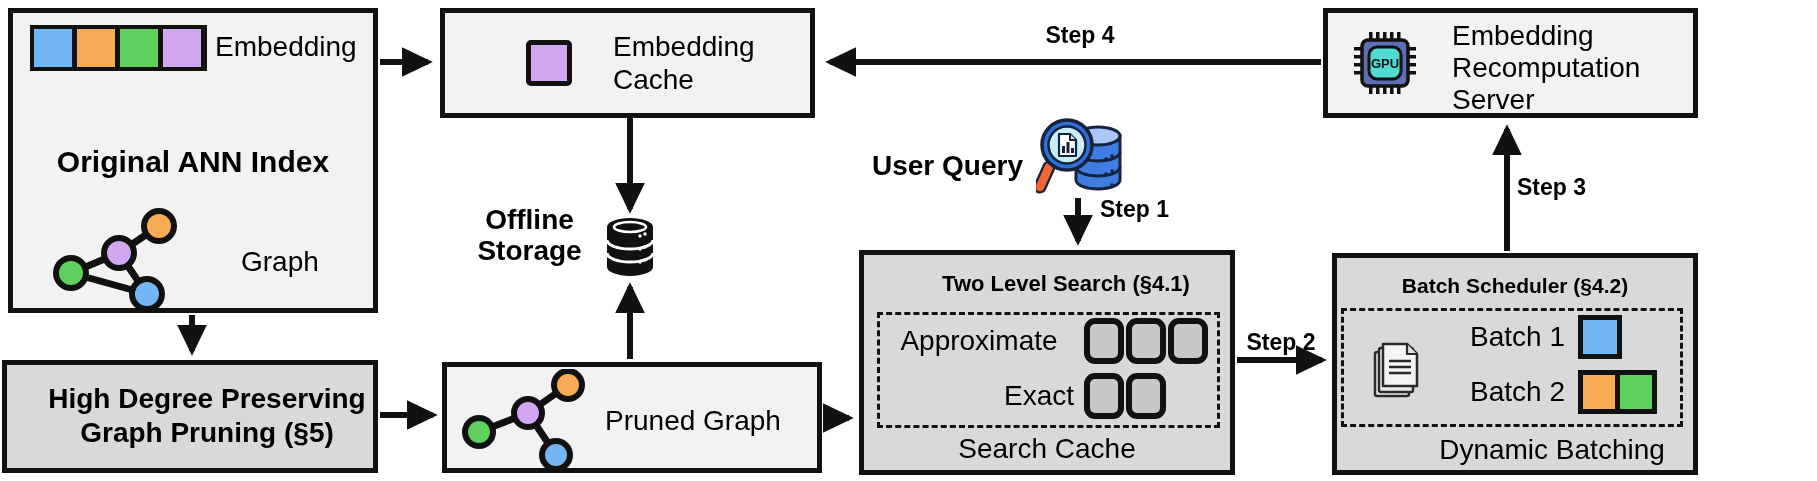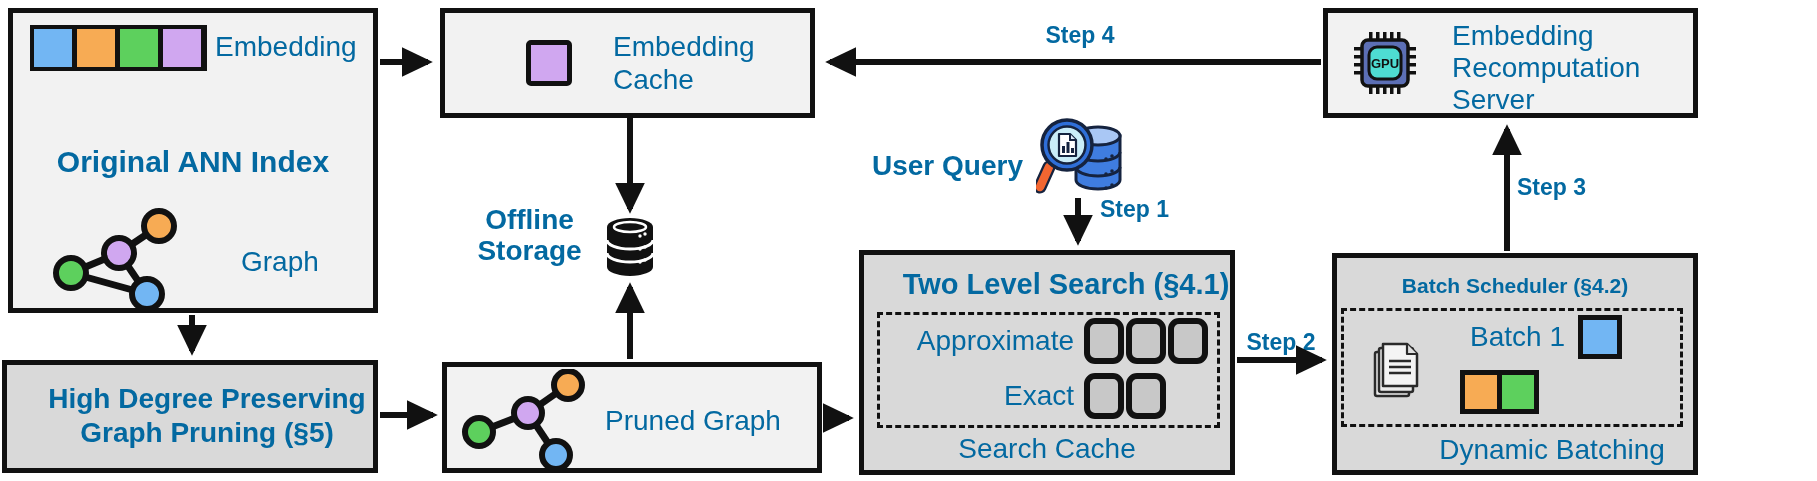--- a/index.html
+++ b/index.html
@@ -1,18 +1,18 @@
 <!DOCTYPE html>
 <html><head>
 <meta charset="utf-8">
 <style>
   html,body{margin:0;padding:0;background:#ffffff;}
   .canvas{
     position:relative;width:1817px;height:481px;background:#ffffff;
-    font-family:"Liberation Sans",sans-serif;color:#0369a1;overflow:hidden;
+    font-family:"Liberation Sans",sans-serif;color:#000000;overflow:hidden;
   }
   .box{position:absolute;border:5px solid #111;background:#f2f2f2;box-sizing:border-box;}
   .box.dark{background:#d9d9d9;}
   .lbl{position:absolute;white-space:nowrap;font-size:28px;line-height:32px;}
   .lbl.b{font-weight:700;}
   .title{font-weight:700;font-size:30px;}
   .center{text-align:center;}
   .steplbl{position:absolute;font-weight:700;font-size:23px;white-space:nowrap;}
   .dashedbox{position:absolute;border:3px dashed #111;box-sizing:border-box;}
   .qrow{position:absolute;display:flex;align-items:center;}
@@ -141,24 +141,24 @@
     <path d="M23,20 h11 l6,6 v16 h-17 z" fill="#fff" stroke="#15233f" stroke-width="2.2" stroke-linejoin="round"></path>
     <path d="M34,20 v6 h6" fill="#dce9f7" stroke="#15233f" stroke-width="2"></path>
     <g fill="#15233f">
       <rect x="26" y="32" width="3" height="7"></rect>
       <rect x="30.5" y="28" width="3" height="11"></rect>
       <rect x="35" y="34" width="3" height="5"></rect>
     </g>
   </svg>
 
   <div class="box dark" style="left:859px;top:250px;width:376px;height:225px;">
-    <div class="lbl title center" style="left:0;top:13px;width:404px;font-size:29px;">Two Level Search (§4.1)</div>
+    <div class="lbl title center" style="left:0;top:13px;width:404px;font-size:22px;">Two Level Search (§4.1)</div>
     <div class="dashedbox" style="left:13px;top:57px;width:343px;height:116px;"></div>
     <div class="qrow" style="left:20px;top:63px;width:330px;">
-      <span class="qlabel" style="width:190px;">Approximate</span>
+      <span class="qlabel" style="width:190px;text-align:center;">Approximate</span>
       <span class="qslots">
         <span class="qslot"></span>
         <span class="qslot"></span>
         <span class="qslot"></span>
       </span>
     </div>
     <div class="qrow" style="left:20px;top:118px;width:330px;">
       <span class="qlabel" style="width:190px;">Exact</span>
       <span class="qslots">
         <span class="qslot"></span>
@@ -180,20 +180,21 @@
         <line x1="18" y1="23" x2="40" y2="23"></line>
         <line x1="18" y1="29" x2="40" y2="29"></line>
         <line x1="18" y1="35" x2="40" y2="35"></line>
       </g>
     </svg>
     <div class="qrow" style="left:110px;top:57px;width:230px;">
       <span class="qlabel" style="width:118px;">Batch 1</span>
       <span class="chip" style="width: 44px; height: 44px; margin-left: 13px; background-color: rgb(114, 182, 243);"></span>
     </div>
     <div class="qrow" style="left:110px;top:112px;width:230px;">
+      <span class="qlabel" style="width:118px;">Batch 2</span>
       <span class="chip" style="width: 42px; height: 44px; margin-left: 13px; background-color: rgb(247, 171, 84);"></span>
       <span class="chip" style="width: 42px; height: 44px; margin-left: -5px; background-color: rgb(93, 208, 93);"></span>
     </div>
     <div class="lbl center" style="left:0;top:176px;width:430px;">Dynamic Batching</div>
   </div>
 
   <div class="box dark" style="left:2px;top:360px;width:376px;height:113px;">
     <div class="lbl b center" style="left:0;top:17px;width:400px;line-height:34px;">
       <div>High Degree Preserving</div>
       <div>Graph Pruning (§5)</div>

